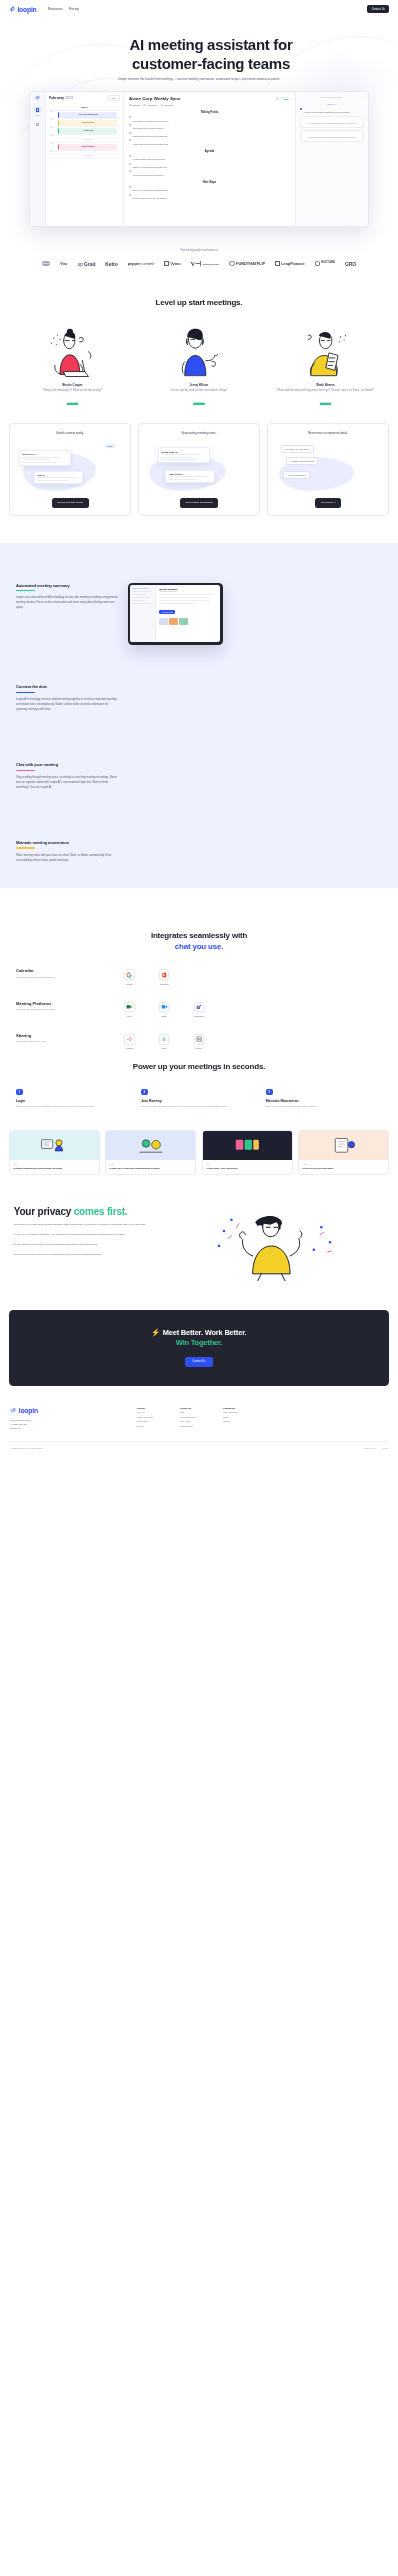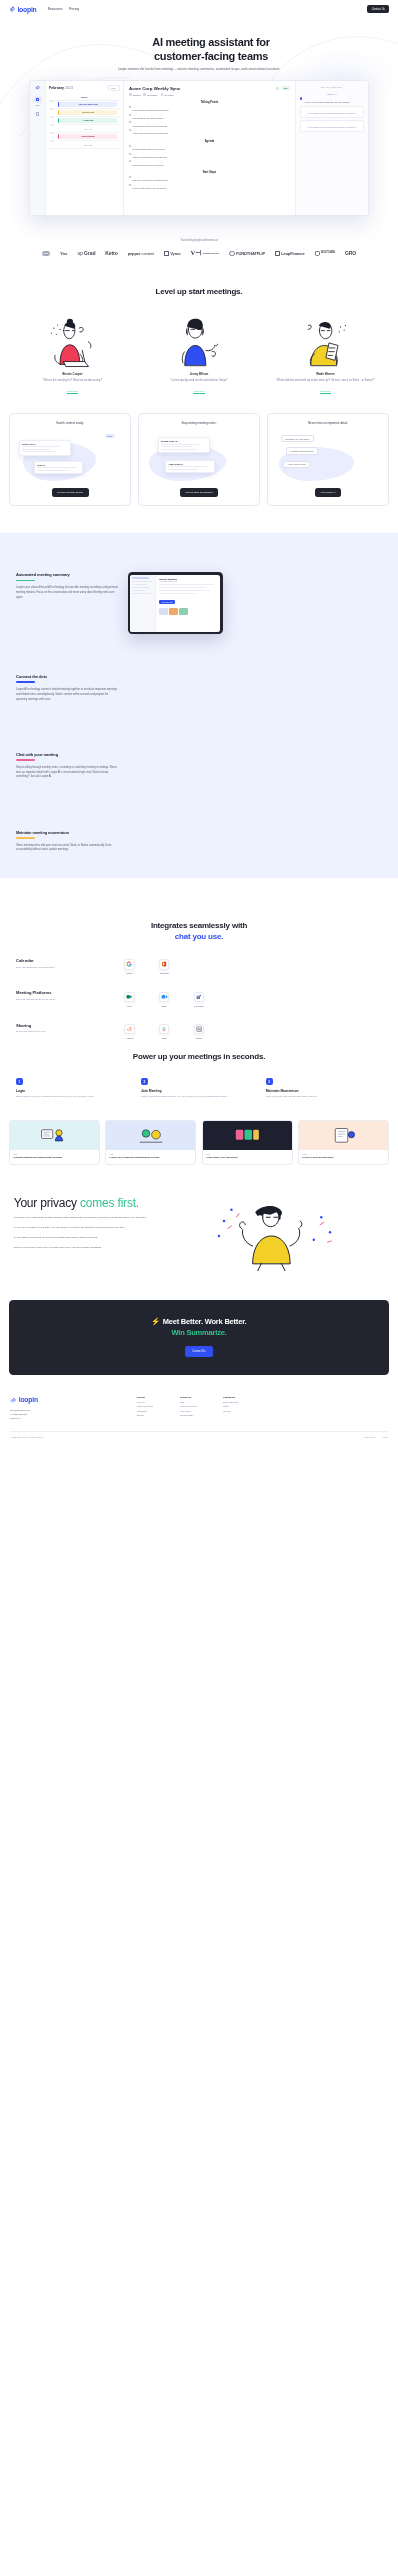--- a/index.html
+++ b/index.html
@@ -30,21 +30,21 @@
 
   
   .hero { position: relative; padding: 16px 0 0; text-align: center; }
   .hero-bg {
     position: absolute; inset: 0; pointer-events: none;
     background:
       radial-gradient(75px 37px at 16% 40%, rgba(47,79,242,.045), transparent 70%),
       radial-gradient(87px 44px at 86% 30%, rgba(47,79,242,.05), transparent 70%);
   }
   .hero h1 {
-    font-size: 11px; line-height: 1.28; font-weight: 700;
+    font-size: 15px; line-height: 1.28; font-weight: 700;
     letter-spacing: -0.3px; color: #1b1d29; position: relative; padding-left: 24px;
   }
   .hero p {
     margin-top: 3.7px; font-size: 3px; line-height: 1.75;
     color: #5c6072; position: relative;
   }
   .swoosh { position: absolute; stroke: #dfe3f5; fill: none; stroke-width: .7; }
 
   
   .appwrap { position: relative; margin: 8.7px auto 0; width: 340px; }
@@ -236,21 +236,21 @@
   .rescard-img { height: 29px; display: flex; align-items: center; justify-content: center; }
   .rc1 { background: #dff3f6; } .rc2 { background: #dfe7fb; }
   .rc3 { background: #1e2030; } .rc4 { background: #fce9dc; }
   .rescard-body { padding: 3.1px 3.1px 4.4px; }
   .rescard-tag { font-size: 1.7px; color: #9aa0b8; }
   .rescard-title { font-size: 2.2px; font-weight: 700; line-height: 1.45; margin-top: 1.2px; color: #2a2c38; }
 
   
   .privacy { display: flex; gap: 8.7px; padding: 0 13.7px; margin-top: 31px; align-items: flex-start; }
   .privacy-left { width: 187px; }
-  .privacy h2 { font-size: 12px; font-weight: 400; letter-spacing: -0.2px; }
+  .privacy h2 { font-size: 10px; font-weight: 700; letter-spacing: -0.2px; }
   .privacy h2 .accent { color: #32c48d; }
   .privacy p { font-size: 2.5px; line-height: 1.85; color: #5c6072; margin-top: 5.6px; }
   .privacy-right { flex: 1; height: 75px; position: relative; }
 
   
   .cta { margin: 29px 8.7px 0; background: #22242f; border-radius: 4.4px;
          padding: 17.4px 6.2px 18.7px; text-align: center; position: relative; overflow: hidden; }
   .cta h2 { color: #fff; font-size: 7.5px; font-weight: 700; line-height: 1.35; letter-spacing: -0.2px; }
   .cta h2 .grn { color: #32c48d; }
   .cta-bolt { color: #32c48d; font-size: 7.5px; vertical-align: middle; }
@@ -928,21 +928,21 @@
           <path d="M30 52l6-4M44 34l4-6M178 46l6-4M190 74l6-2"></path>
         </g>
       </svg>
     </div>
   </section>
 
   <section class="cta">
     <h2>
       <span class="cta-bolt">⚡</span>
       <span>Meet Better. Work Better.</span><br>
-      <span class="grn">Win Summarize.</span>
+      <span class="grn">Win Together.</span>
     </h2>
     <button class="cta-btn">Contact Us</button>
   </section>
 
   <footer class="footer">
     <div class="footer-top">
       <div class="f-brand">
         <div class="f-brandrow">
           <svg class="brand-mark" viewBox="0 0 24 24">
             <circle cx="14" cy="10" r="4.6" fill="none" stroke="currentColor" stroke-width="2.4"></circle>

